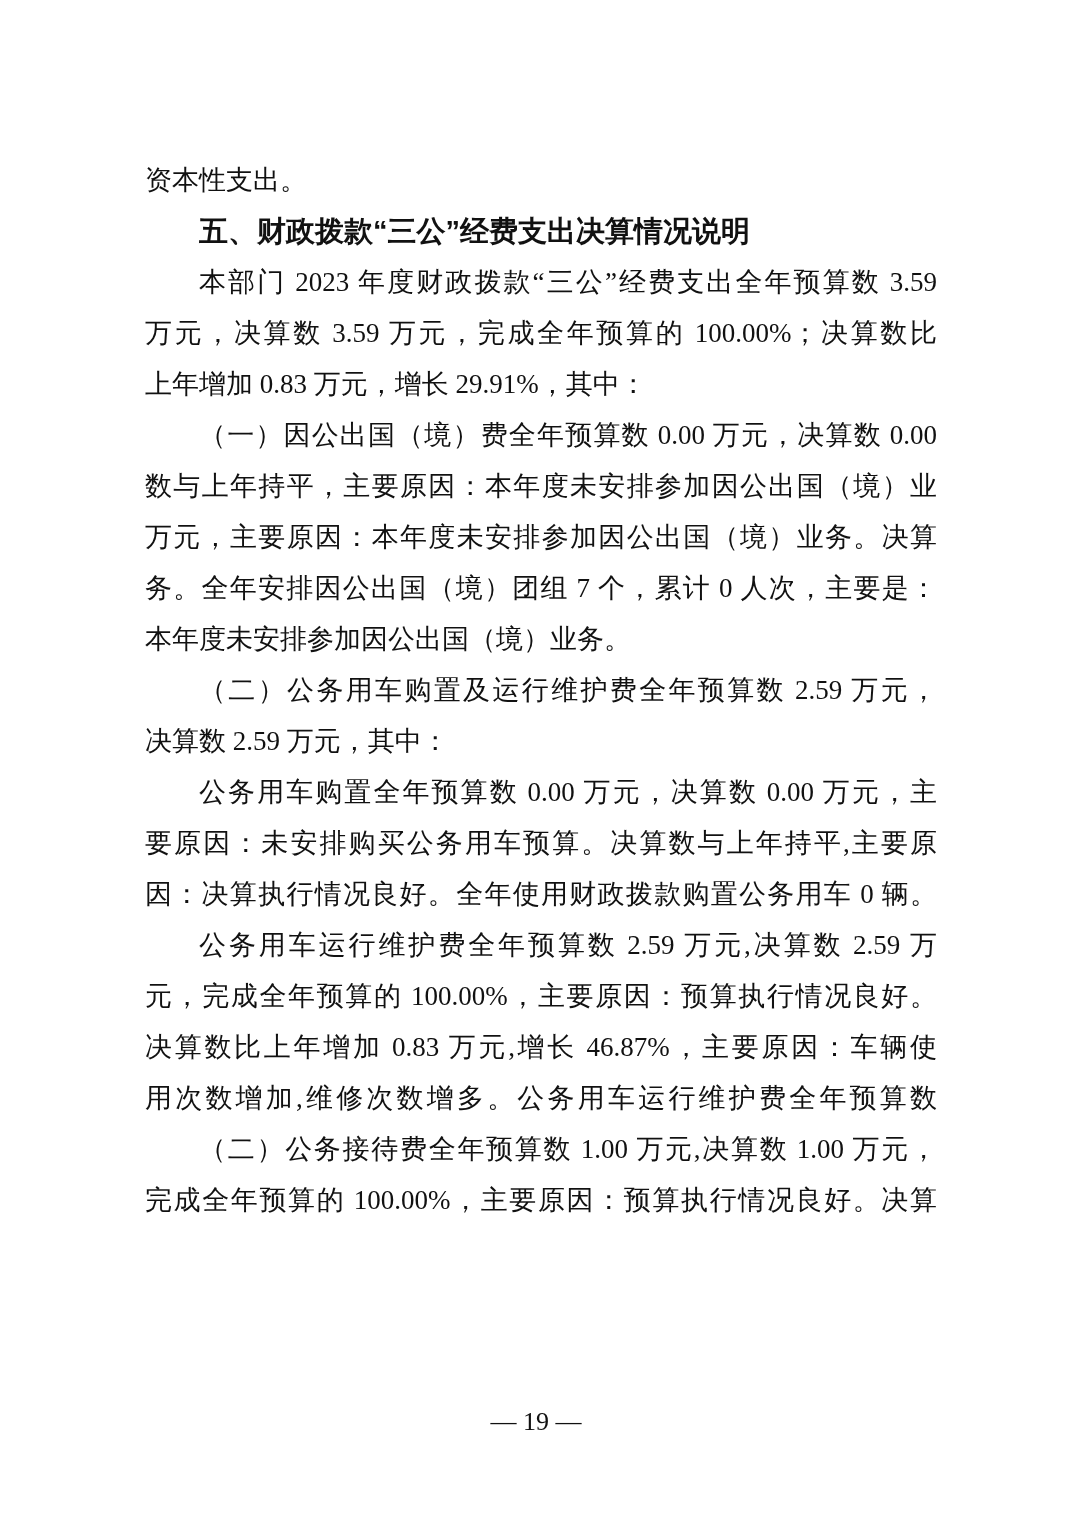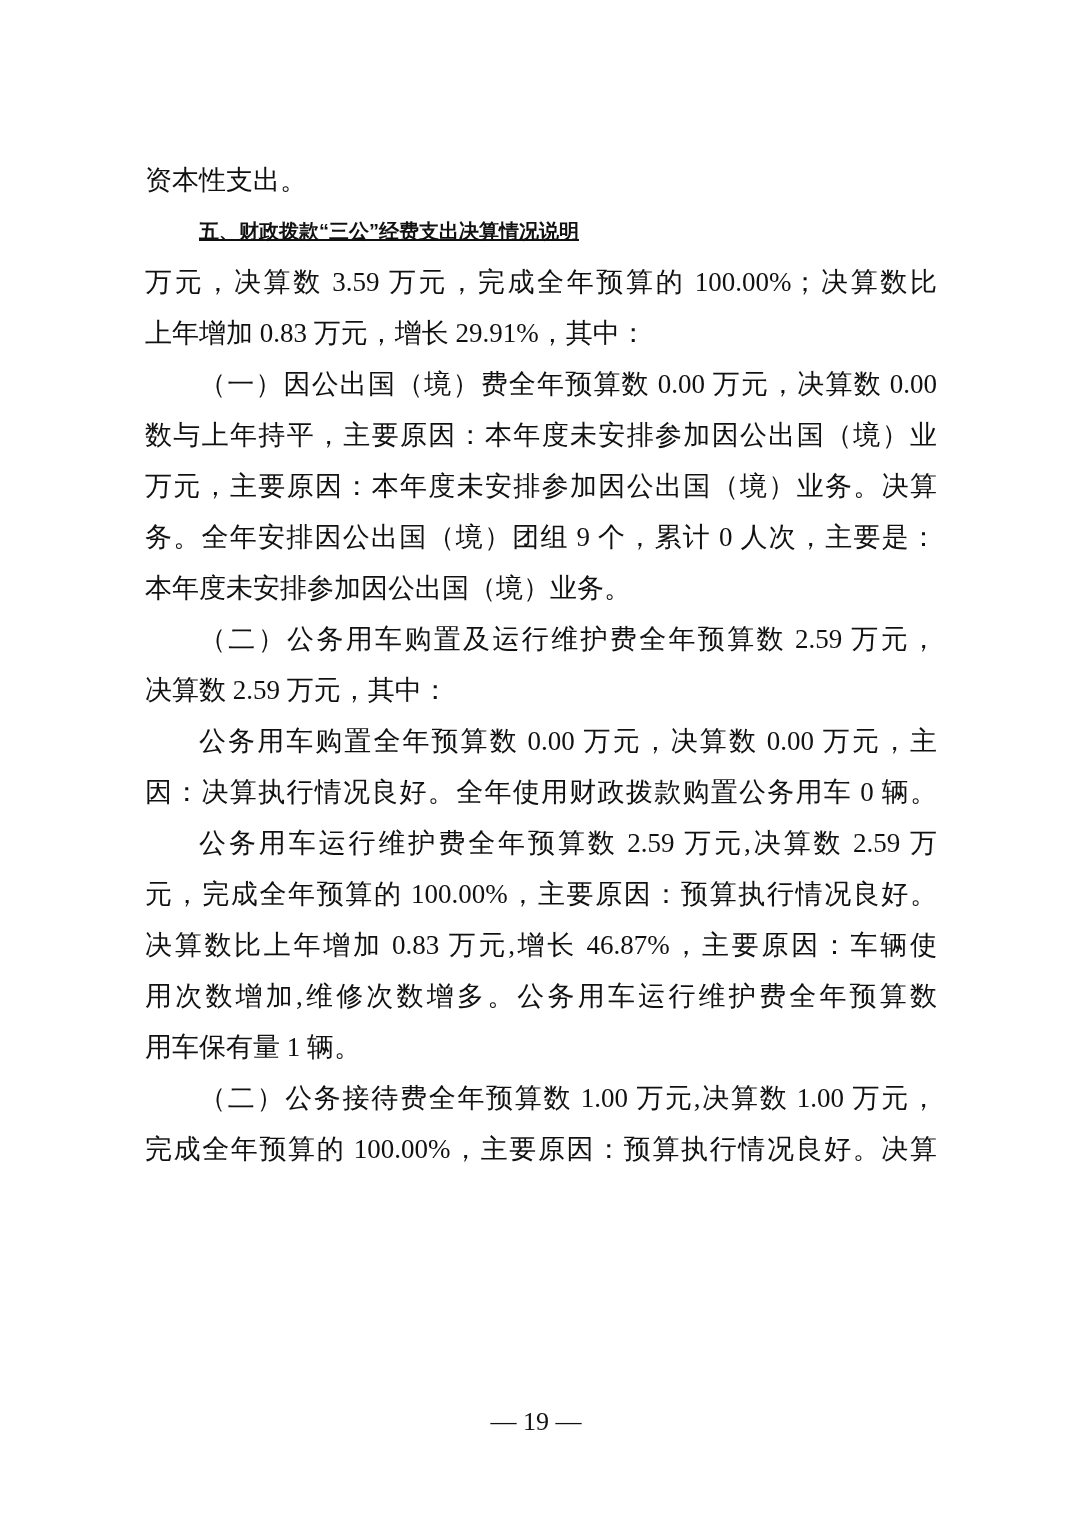--- a/index.html
+++ b/index.html
@@ -35,22 +35,21 @@
     text-align-last: justify;
   }
   
   .line.i {
     text-indent: 54px;
   }
   
   .line.h {
     font-family: "Liberation Sans", "DejaVu Sans", sans-serif;
     font-weight: 700;
-    font-size: 20px;
-    text-decoration: underline;
+    font-size: 29px;
   }
   .footer {
     position: absolute;
     left: 0;
     right: 2px;
     top: 1405px;
     height: 34px;
     line-height: 34px;
     text-align: center;
     font-size: 26px;
@@ -58,33 +57,34 @@
     font-family: "Liberation Serif", "DejaVu Serif", serif;
   }
 </style>
 </head>
 <body>
 
 <div class="page">
   <div class="content">
     <div class="line">资本性支出。</div>
     <div class="line h i">五、财政拨款“三公”经费支出决算情况说明</div>
+    <div class="line i j">本部门 2023 年度财政拨款“三公”经费支出全年预算数 3.59</div>
     <div class="line j">万元，决算数 3.59 万元，完成全年预算的 100.00%；决算数比</div>
     <div class="line">上年增加 0.83 万元，增长 29.91%，其中：</div>
     <div class="line i j">（一）因公出国（境）费全年预算数 0.00 万元，决算数 0.00</div>
     <div class="line j">数与上年持平，主要原因：本年度未安排参加因公出国（境）业</div>
     <div class="line j">万元，主要原因：本年度未安排参加因公出国（境）业务。决算</div>
-    <div class="line j">务。全年安排因公出国（境）团组 9 个，累计 0 人次，主要是：</div>
+    <div class="line j">务。全年安排因公出国（境）团组 7 个，累计 0 人次，主要是：</div>
     <div class="line">本年度未安排参加因公出国（境）业务。</div>
     <div class="line i j">（二）公务用车购置及运行维护费全年预算数 2.59 万元，</div>
     <div class="line">决算数 2.59 万元，其中：</div>
     <div class="line i j">公务用车购置全年预算数 0.00 万元，决算数 0.00 万元，主</div>
+    <div class="line j">要原因：未安排购买公务用车预算。决算数与上年持平,主要原</div>
     <div class="line j">因：决算执行情况良好。全年使用财政拨款购置公务用车 0 辆。</div>
     <div class="line i j">公务用车运行维护费全年预算数 2.59 万元,决算数 2.59 万</div>
     <div class="line j">元，完成全年预算的 100.00%，主要原因：预算执行情况良好。</div>
     <div class="line j">决算数比上年增加 0.83 万元,增长 46.87%，主要原因：车辆使</div>
     <div class="line j">用次数增加,维修次数增多。公务用车运行维护费全年预算数</div>
-    <div class="line">用车保有量 1 辆。</div>
     <div class="line i j">（二）公务接待费全年预算数 1.00 万元,决算数 1.00 万元，</div>
     <div class="line j">完成全年预算的 100.00%，主要原因：预算执行情况良好。决算</div>
   </div>
   <div class="footer">— 19 —</div>
 </div>
 
 </body></html>

